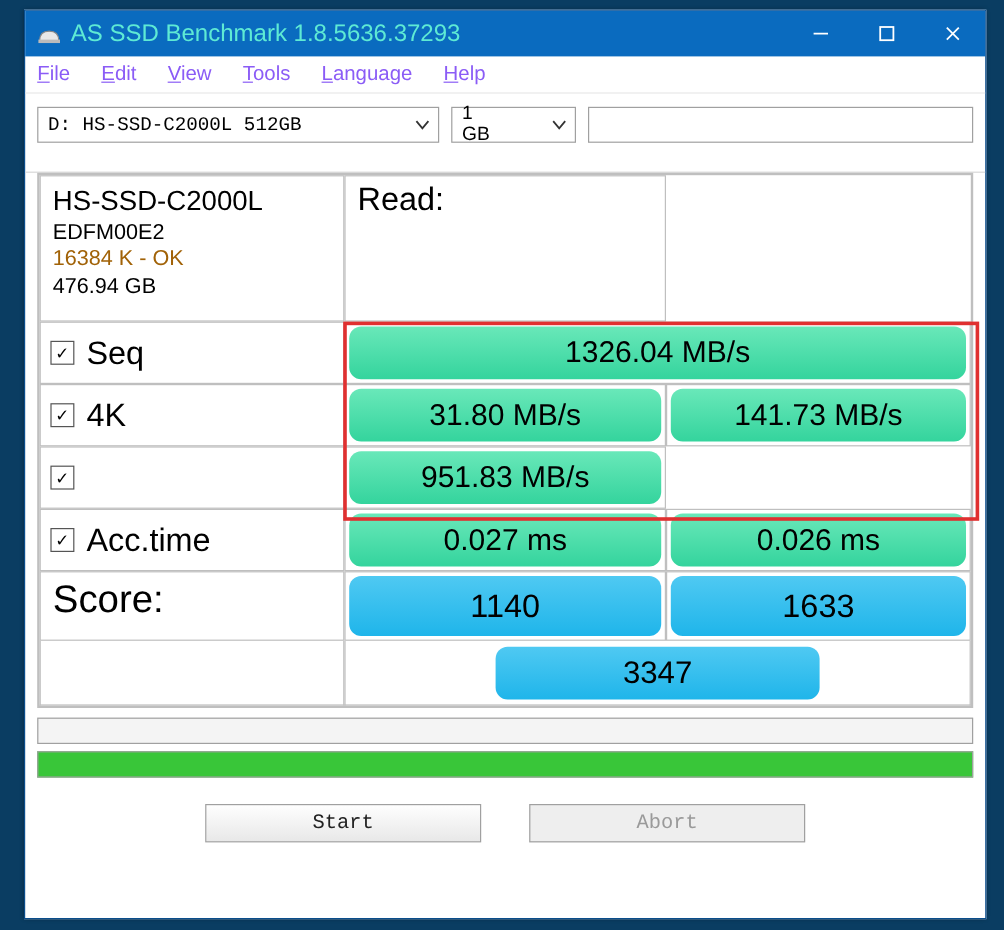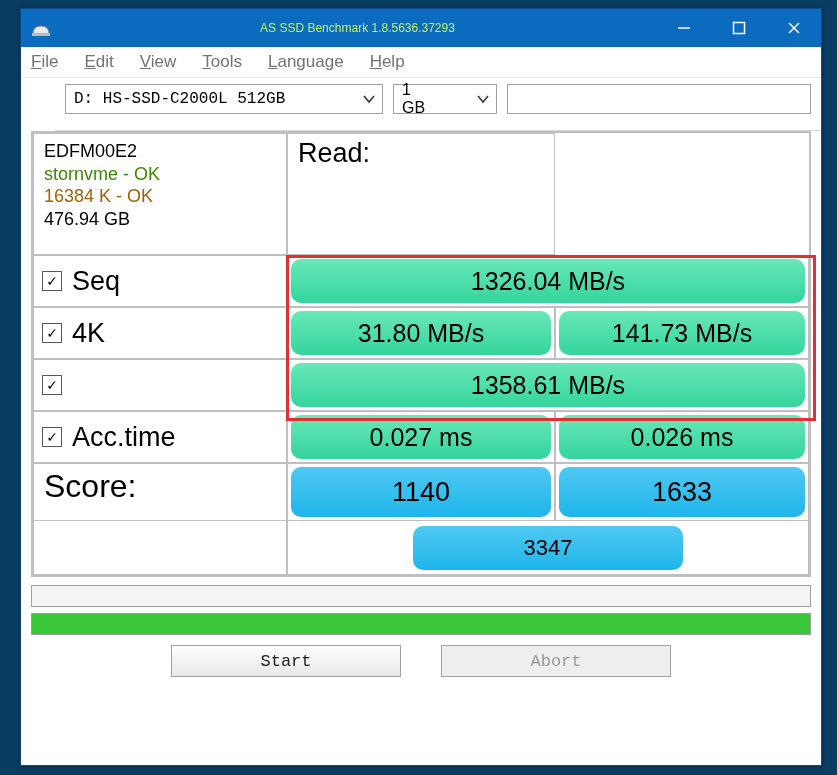--- a/index.html
+++ b/index.html
@@ -19,26 +19,25 @@
     height: 756px;
     background: #ffffff;
     border: 1px solid #0a4d8c;
     box-shadow: 0 0 4px rgba(0,0,0,0.4);
     display: flex;
     flex-direction: column;
   }
   .titlebar {
     height: 38px;
     background: #0a6bbf;
-    color: #bef264;
+    color: #5eead4;
     display: flex;
     align-items: center;
     padding: 0 0 0 10px;
-    font-size: 12px;
-    text-align: center;
+    font-size: 20px;
   }
   .titlebar .icon {
     width: 20px;
     height: 16px;
     margin-right: 8px;
     position: relative;
   }
   .titlebar .icon svg { display:block; }
   .titlebar .title { flex: 1; }
   .titlebar .win-controls {
@@ -54,35 +53,34 @@
     color: #ffffff;
   }
   .win-btn svg { display:block; }
 
   .menubar {
     height: 30px;
     display: flex;
     align-items: center;
     padding: 0 10px;
     font-size: 17px;
-    color: #737373;
+    color: #8b5cf6;
     gap: 26px;
     border-bottom: 1px solid #e8e8e8;
   }
   .menubar span { cursor: default; }
   .menubar span u { text-decoration: underline; }
 
   .toolbar {
     height: 40px;
     display: flex;
-    align-items: flex-start;
-    padding: 6px 10px 6px 10px;
+    align-items: center;
+    padding: 6px 10px 19px 10px;
     gap: 10px;
     border-bottom: 1px solid #d8d8d8;
-    margin-left: 34px;
   }
   .combo {
     height: 28px;
     border: 1px solid #a0a0a0;
     background: #ffffff;
     display: flex;
     align-items: center;
     padding: 0 6px 0 8px;
     font-family: "Courier New", monospace;
     font-size: 16px;
@@ -186,21 +184,21 @@
   .score-total-row .cell { border:1px solid #bfbfbf; }
   .score-total-cell {
     display:flex; align-items:center; justify-content:center;
     padding:3px;
   }
   .score-total-pill {
     width: 270px; height: 44px;
     border-radius: 10px;
     background: linear-gradient(#4fc9f2, #1fb5ea);
     display:flex; align-items:center; justify-content:center;
-    font-size: 22px; color:#000;
+    font-size: 26px; color:#000;
   }
 
   .highlight-box {
     position:absolute;
     border: 3px solid #e03030;
     pointer-events:none;
   }
 
   .progress-area {
     margin-top: 8px;
@@ -223,20 +221,21 @@
   }
   .btn {
     width: 228px;
     height: 30px;
     border:1px solid #a0a0a0;
     background: linear-gradient(#fefefe,#e8e8e8);
     font-family:"Courier New", monospace;
     font-size: 17px;
     display:flex; align-items:center; justify-content:center;
     color:#222;
+    margin-top:12px;
   }
   .btn.disabled { color:#9a9a9a; background:#eeeeee; }
 
   .rel { position:relative; }
 </style>
 </head>
 <body>
 
 <div class="window rel">
 
@@ -296,22 +295,22 @@
     </div>
     <div class="spacer-text"></div>
   </div>
 
   <div class="content rel">
 
     <div class="grid rel">
 
       <div class="row info-row">
         <div class="cell label info-cell">
+          <div class="model">HS-SSD-C2000L</div>
           <div class="fw">EDFM00E2</div>
-          <div class="ok1">stornvme - OK</div>
           <div class="ok2">16384 K - OK</div>
           <div>476.94 GB</div>
         </div>
         <div class="cell read hdr-cell">Read:</div>
       </div>
 
       <div class="row test-row">
         <div class="cell label test-label">
           <span class="chk">✓</span>
           <span>Seq</span>
@@ -331,22 +330,22 @@
           </div>
         <div class="cell write val-cell">
             <div class="pill green">141.73 MB/s</div>
           </div>
       </div>
 
       <div class="row test-row">
         <div class="cell label test-label">
           <span class="chk">✓</span>
         </div>
-        <div class="cell write val-cell">
-            <div class="pill green">1358.61 MB/s</div>
+        <div class="cell read val-cell">
+            <div class="pill green">951.83 MB/s</div>
           </div>
       </div>
 
       <div class="row test-row">
         <div class="cell label test-label">
           <span class="chk">✓</span>
           <span>Acc.time</span>
         </div>
         <div class="cell read val-cell">
             <div class="pill green">0.027 ms</div>

